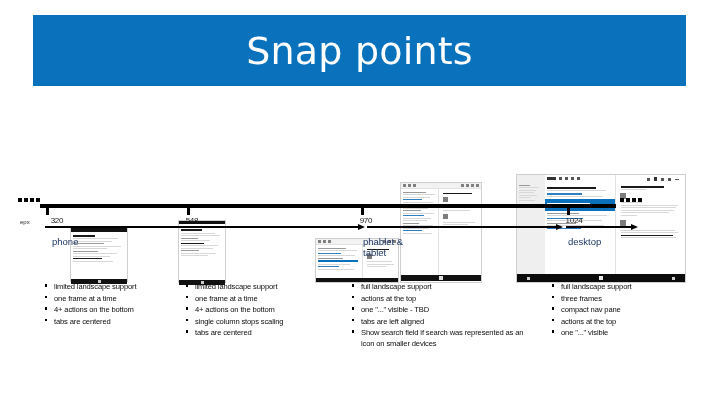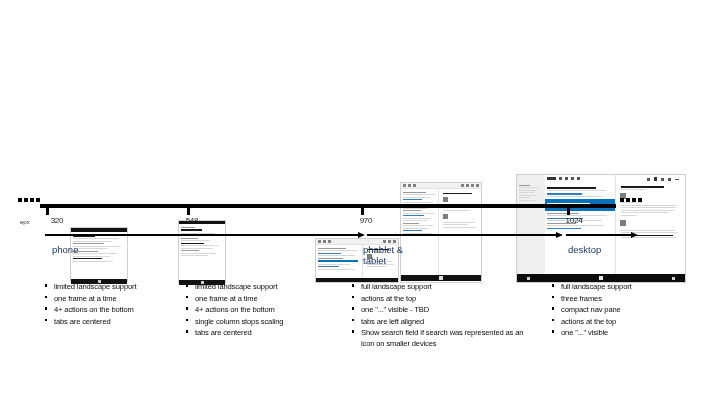--- a/index.html
+++ b/index.html
@@ -68,21 +68,21 @@
   .ruler{position:absolute;left:0;top:198px;width:720px;height:40px;}
   .ruler-bar{position:absolute;left:40px;top:6px;width:576px;height:4px;background:#000;}
   .dash-seg{position:absolute;top:0;height:4px;width:4px;background:#000;}
   .tick{position:absolute;top:10px;width:3px;height:7px;background:#000;}
   .tick-label{position:absolute;top:18px;font-size:8px;color:#1a1a1a;transform:translateX(-50%);
     font-family:"Liberation Sans",sans-serif;letter-spacing:-.2px;white-space:nowrap;}
   .epx-label{position:absolute;left:20px;top:219px;font-size:6px;color:#2b2b2b;
     font-family:"Liberation Sans",sans-serif;}
 
   
-  .arrows{position:absolute;left:0;top:232px;width:588px;height:40px;}
+  .arrows{position:absolute;left:0;top:224px;width:588px;height:40px;}
   .arrow{position:absolute;top:0;height:6px;}
   .arrow .shaft{position:absolute;left:0;top:2px;height:2.4px;background:#000;}
   .arrow .head{position:absolute;top:0;right:0;width:0;height:0;
     border-top:3.4px solid transparent;border-bottom:3.4px solid transparent;border-left:7px solid #000;}
   .seg-name{position:absolute;font-size:9.5px;color:#1f3864;font-weight:400;
     font-family:"Liberation Sans",sans-serif;line-height:11px;white-space:pre-line;}
 
   
   .cols{position:absolute;left:0;top:281px;width:720px;height:120px;}
   .col{position:absolute;top:0;}
@@ -97,20 +97,23 @@
   #col-1{left:45px;width:150px;}
   #col-2{left:186px;width:160px;}
   #col-3{left:352px;width:175px;}
   #col-4{left:552px;width:150px;}
 </style>
 </head>
 <body>
 
 <div class="slide">
 
+  <div class="title-banner">
+    <div class="title-text">Snap points</div>
+  </div>
 
   <div class="devices">
 
     <div class="device" id="dev-phone-1">
       <div class="dev-chrome" style="height:4px"></div>
       <div class="dev-body" style="height:45px;padding:1px 0">
         <div class="ln b" style="width:40%;height:2px"></div>
         <div class="ln" style="width:80%"></div>
         <div class="ln" style="width:70%"></div>
         <div class="ln d" style="width:55%"></div>

